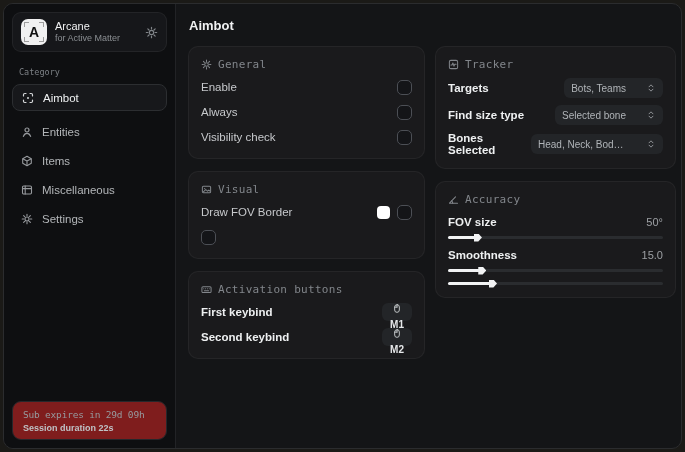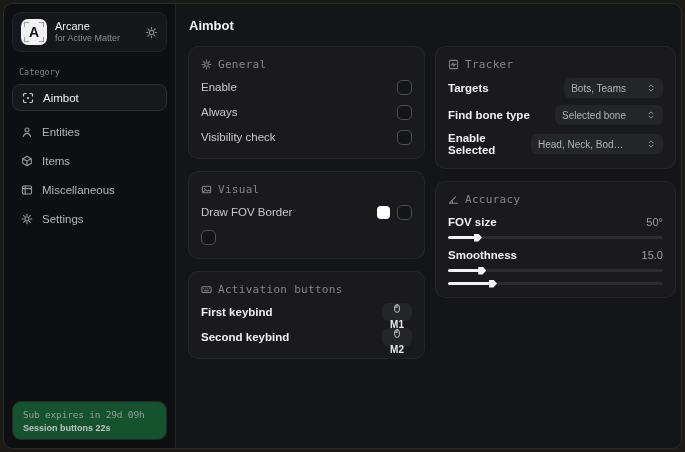--- a/index.html
+++ b/index.html
@@ -73,21 +73,21 @@
     background:#17181b;
     border:1px solid #2c2e31;
     color:#eef0f1; font-weight:500;
     margin-bottom:5px;
   }
   .nav-item.selected .nav-icon { color:#d6d8da; }
   .nav-item:not(.selected) { margin-top:2px; }
 
   .sidebar-footer {
     margin-top:auto;
-    background:#14532d;
+    background:#7f1d1d;
     border:1px solid #26272b;
     border-radius:9px;
     padding:7px 10px 6px 10px;
   }
   .footer-mono { font-family:"DejaVu Sans Mono",monospace; font-size:9.5px; color:#969a9e; letter-spacing:-0.2px; }
   .footer-session { margin-top:3px; font-size:9px; font-weight:bold; color:#bfc2c5; }
 
   
   .main { flex:1; padding:14px 12px 0 12px; overflow:hidden; }
   .page-title { font-size:13px; font-weight:bold; color:#f1f2f3; margin-left:1px; }
@@ -288,21 +288,21 @@
             <svg width="12" height="12" viewBox="0 0 12 12">
                 <use href="#ic-gear"></use>
               </svg>
           </span>
           <span>Settings</span>
         </div>
       </nav>
 
       <div class="sidebar-footer">
         <div class="footer-mono">Sub expires in 29d 09h</div>
-        <div class="footer-session">Session buttons 22s</div>
+        <div class="footer-session">Session duration 22s</div>
       </div>
     </aside>
 
     <main class="main">
       <div class="page-title">Aimbot</div>
 
       <div class="columns">
 
         <div class="col-left">
 
@@ -400,32 +400,32 @@
               <span class="selectbtn">
                 <span class="sel-text">Bots, Teams</span>
                 <span class="unfold">
                   <svg width="10" height="10" viewBox="0 0 12 12">
                       <use href="#ic-unfold"></use>
                     </svg>
                 </span>
               </span>
             </div>
             <div class="row">
-              <span class="row-label strong">Find bone type</span>
+              <span class="row-label strong">Find size type</span>
               <span class="selectbtn">
                 <span class="sel-text">Selected bone</span>
                 <span class="unfold">
                   <svg width="10" height="10" viewBox="0 0 12 12">
                       <use href="#ic-unfold"></use>
                     </svg>
                 </span>
               </span>
             </div>
             <div class="row">
-              <span class="row-label strong">Enable Selected</span>
+              <span class="row-label strong">Bones Selected</span>
               <span class="selectbtn" style="max-width:132px">
                 <span class="sel-text">Head, Neck, Body, Pe...</span>
                 <span class="unfold">
                   <svg width="10" height="10" viewBox="0 0 12 12">
                       <use href="#ic-unfold"></use>
                     </svg>
                 </span>
               </span>
             </div>
           </div>

